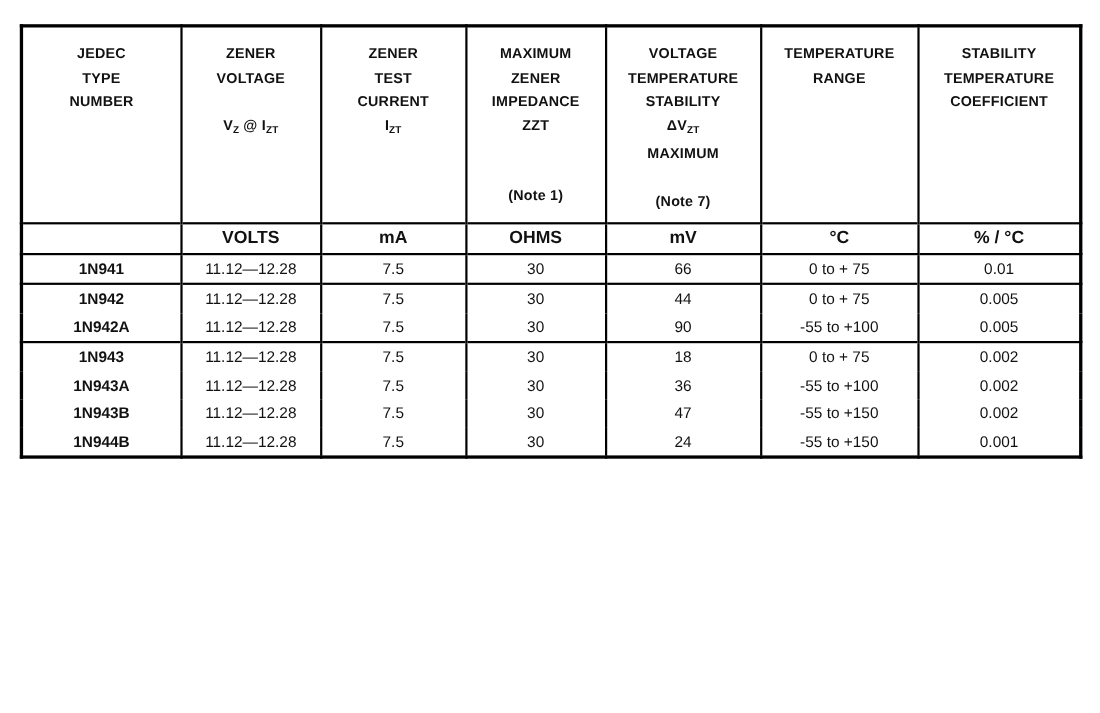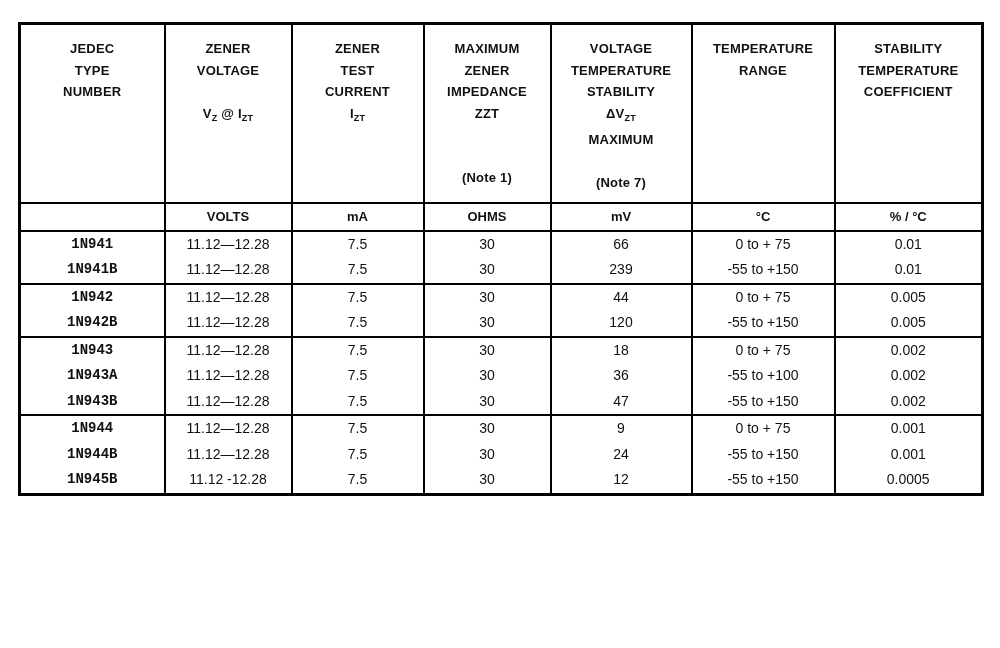--- a/index.html
+++ b/index.html
@@ -47,36 +47,35 @@
   }
   .hline sub {
     font-size: 9px;
     font-weight: bold;
     vertical-align: -3px;
   }
   
   tr.units-row th {
     border-top: 2px solid #000;
     border-bottom: 2px solid #000;
-    font-size: 13px;
+    font-size: 16px;
     font-weight: bold;
     height: 26px;
     line-height: 26px;
   }
   
   tbody td {
     font-size: 14px;
     font-weight: normal;
     height: 25.5px;
     line-height: 25.5px;
     white-space: nowrap;
   }
   tbody td.type-col {
     font-weight: bold;
-    font-family: Liberation Mono, monospace;
   }
   tbody tr.group-start td {
     border-top: 2px solid #000;
   }
 </style>
 </head>
 <body>
 
 <div class="page">
   <table class="spec">
@@ -149,45 +148,36 @@
     <tbody id="table-body">
         <tr class="group-start">
           <td class="type-col">1N941</td>
           <td>11.12—12.28</td>
           <td>7.5</td>
           <td>30</td>
           <td>66</td>
           <td>0 to + 75</td>
           <td>0.01</td>
         </tr>
-        <tr>
-          <td class="type-col">1N941B</td>
-          <td>11.12—12.28</td>
-          <td>7.5</td>
-          <td>30</td>
-          <td>239</td>
-          <td>-55 to +150</td>
-          <td>0.01</td>
-        </tr>
         <tr class="group-start">
           <td class="type-col">1N942</td>
           <td>11.12—12.28</td>
           <td>7.5</td>
           <td>30</td>
           <td>44</td>
           <td>0 to + 75</td>
           <td>0.005</td>
         </tr>
         <tr>
-          <td class="type-col">1N942B</td>
-          <td>11.12—12.28</td>
-          <td>7.5</td>
-          <td>30</td>
-          <td>120</td>
-          <td>-55 to +150</td>
+          <td class="type-col">1N942A</td>
+          <td>11.12—12.28</td>
+          <td>7.5</td>
+          <td>30</td>
+          <td>90</td>
+          <td>-55 to +100</td>
           <td>0.005</td>
         </tr>
         <tr class="group-start">
           <td class="type-col">1N943</td>
           <td>11.12—12.28</td>
           <td>7.5</td>
           <td>30</td>
           <td>18</td>
           <td>0 to + 75</td>
           <td>0.002</td>
@@ -203,42 +193,24 @@
         </tr>
         <tr>
           <td class="type-col">1N943B</td>
           <td>11.12—12.28</td>
           <td>7.5</td>
           <td>30</td>
           <td>47</td>
           <td>-55 to +150</td>
           <td>0.002</td>
         </tr>
-        <tr class="group-start">
-          <td class="type-col">1N944</td>
-          <td>11.12—12.28</td>
-          <td>7.5</td>
-          <td>30</td>
-          <td>9</td>
-          <td>0 to + 75</td>
-          <td>0.001</td>
-        </tr>
         <tr>
           <td class="type-col">1N944B</td>
           <td>11.12—12.28</td>
           <td>7.5</td>
           <td>30</td>
           <td>24</td>
           <td>-55 to +150</td>
           <td>0.001</td>
-        </tr>
-        <tr>
-          <td class="type-col">1N945B</td>
-          <td>11.12 -12.28</td>
-          <td>7.5</td>
-          <td>30</td>
-          <td>12</td>
-          <td>-55 to +150</td>
-          <td>0.0005</td>
         </tr>
       </tbody>
   </table>
 </div>
 
 </body></html>

